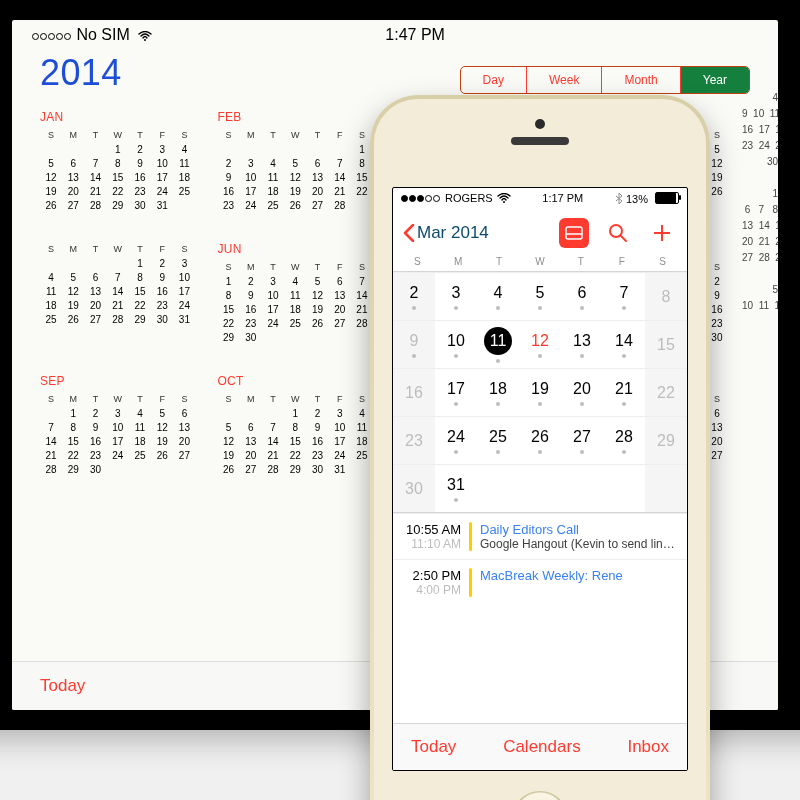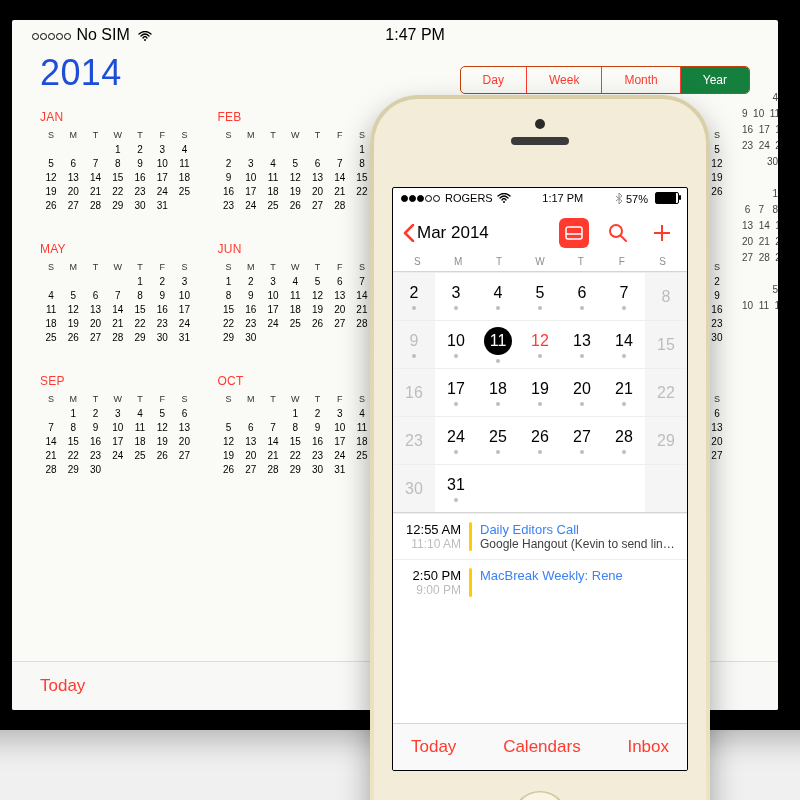--- a/index.html
+++ b/index.html
@@ -34,21 +34,21 @@
   .spk{width:58px;height:8px;border-radius:4px;background:#3a3a3a}
   .iphone .screen{position:absolute;left:18px;right:18px;top:88px;bottom:100px;background:#fff;border-radius:2px;overflow:hidden;border:1px solid #000}
   .iphone .status{display:flex;justify-content:space-between;align-items:flex-start;height:20px;padding:4px 8px 2px;font-size:11px;color:#000}
   .iphone .status .carrier{display:flex;align-items:center;gap:4px}
   .c-dots span{display:inline-block;width:5px;height:5px;border:1px solid #000;border-radius:50%;margin-right:1px}
   .c-dots span.f{background:#000}
   .batt{display:inline-block;width:22px;height:10px;border:1px solid #000;border-radius:2px;position:relative;margin-left:4px;vertical-align:-1px}
   .batt::after{content:"";position:absolute;right:-3px;top:2px;width:2px;height:5px;background:#000;border-radius:1px}
   .batt i{display:block;height:100%;width:90%;background:#000}
   .iphone .nav{display:flex;align-items:center;justify-content:space-between;padding:4px 10px 8px}
-  .back{color:#000000;font-size:17px;display:flex;align-items:center;gap:2px;cursor:pointer}
+  .back{color:#0c4a6e;font-size:17px;display:flex;align-items:center;gap:2px;cursor:pointer}
   .nav-icons{display:flex;align-items:center;gap:14px}
   .iconbtn{width:30px;height:30px;display:flex;align-items:center;justify-content:center;border-radius:6px;color:#ff3b30;cursor:pointer}
   .iconbtn.active{background:#ff3b30;color:#fff}
   .wdrow{display:flex;padding:0 4px 4px;border-bottom:1px solid #d5d5d5}
   .wdrow span{flex:1;text-align:center;font-size:10px;color:#8e8e8e}
   .calbody{border-bottom:1px solid #d5d5d5}
   .calrow{display:flex;border-top:1px solid #eee}
   .cell{flex:1;height:47px;display:flex;flex-direction:column;align-items:center;justify-content:center;font-size:16px;color:#000;position:relative;cursor:pointer}
   .cell.other{color:#bdbdbd}
   .cell.we{background:#f5f5f5}
@@ -326,21 +326,20 @@
               <span>27</span>
               <span>28</span>
               <span>29</span>
               <span>30</span>
               <span></span>
               <span></span>
               <span></span>
             </div>
           </div>
           <div class="month">
-            <div class="mname">MAY</div>
             <div class="wd">
               <span>S</span>
               <span>M</span>
               <span>T</span>
               <span>W</span>
               <span>T</span>
               <span>F</span>
               <span>S</span>
             </div>
             <div class="wk">
@@ -841,21 +840,21 @@
           <svg width="14" height="10">
                 <path d="M1 3 Q7 -2 13 3 M3 5 Q7 1 11 5 M5 7 Q7 4 9 7" stroke="#000" fill="none" stroke-width="1.4" stroke-linecap="round"></path>
                 <circle cx="7" cy="9" r="1" fill="#000"></circle>
               </svg>
         </span>
         <span>1:17 PM</span>
         <span>
           <svg width="8" height="11" style="vertical-align:-1px">
                 <path d="M4 0 V11 L7 8 L1 3 M4 0 L7 3 L1 8" stroke="#8e8e8e" stroke-width="1" fill="none"></path>
               </svg>
-          <span>57%</span>
+          <span>13%</span>
           <span class="batt"><i></i></span>
         </span>
       </div>
       <div class="nav">
         <span class="back">
           <svg width="12" height="18">
                 <path d="M10 1 L2 9 L10 17" stroke="#ff3b30" stroke-width="2.5" fill="none" stroke-linecap="round" stroke-linejoin="round"></path>
               </svg>
           <span>Mar 2014</span>
         </span>
@@ -1015,33 +1014,33 @@
               <div class="cell"></div>
               <div class="cell"></div>
               <div class="cell"></div>
               <div class="cell"></div>
               <div class="cell we"></div>
             </div>
           </div>
       <div class="events" id="iphone-events">
             <div class="evt">
               <div class="t">
-                <div>12:55 AM</div>
+                <div>10:55 AM</div>
                 <div class="t2">11:10 AM</div>
               </div>
               <div class="bar"></div>
               <div class="body">
                 <div class="tt">Daily Editors Call</div>
                 <div class="sub">Google Hangout (Kevin to send link…</div>
               </div>
             </div>
             <div class="evt">
               <div class="t">
                 <div>2:50 PM</div>
-                <div class="t2">9:00 PM</div>
+                <div class="t2">4:00 PM</div>
               </div>
               <div class="bar"></div>
               <div class="body">
                 <div class="tt">MacBreak Weekly: Rene</div>
               </div>
             </div>
           </div>
       <div class="tab">
         <span>Today</span>
         <span>Calendars</span>

